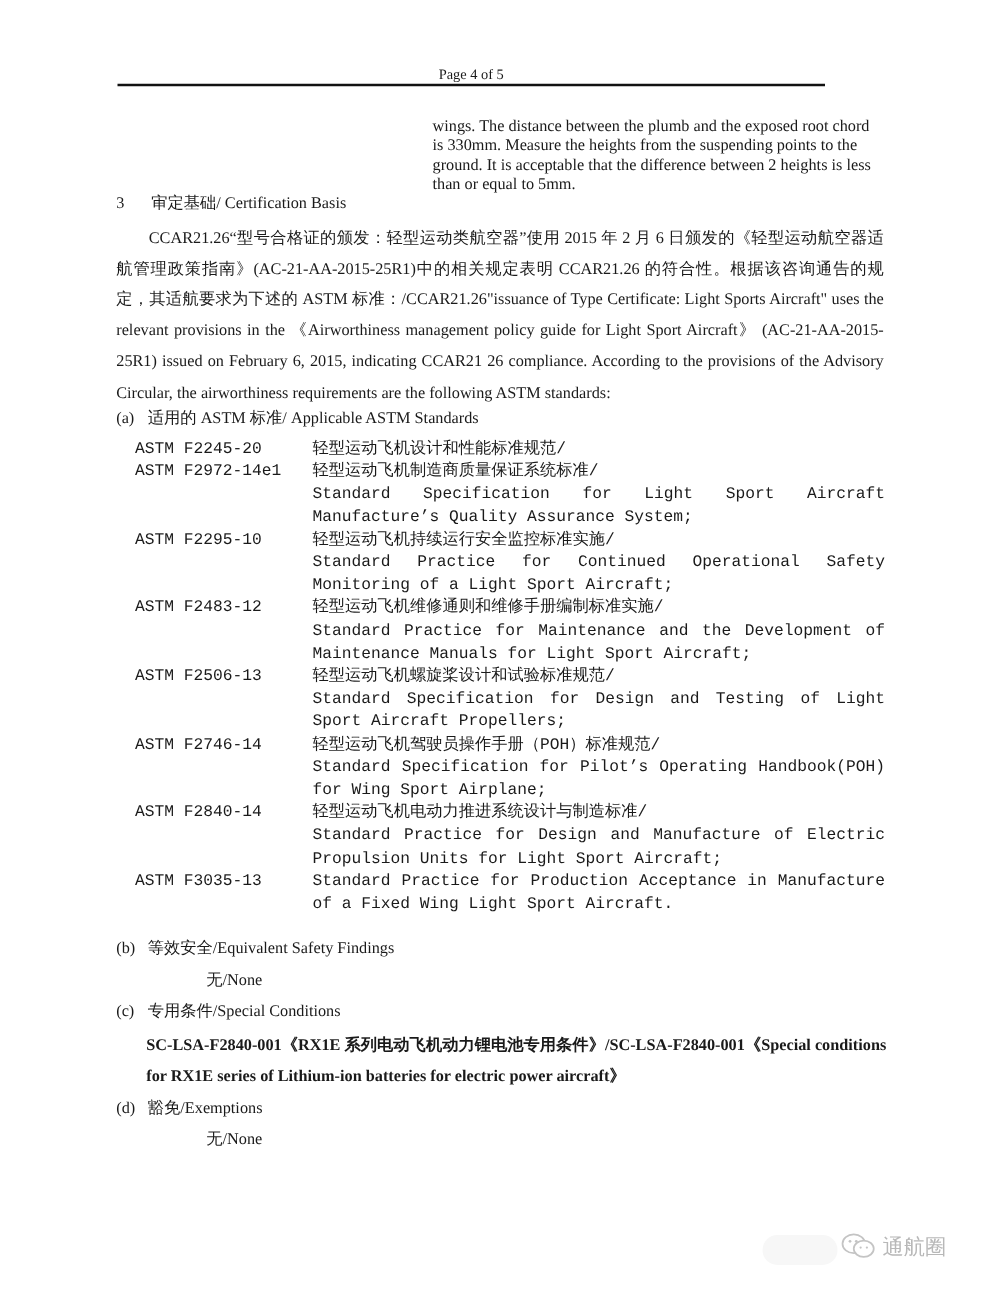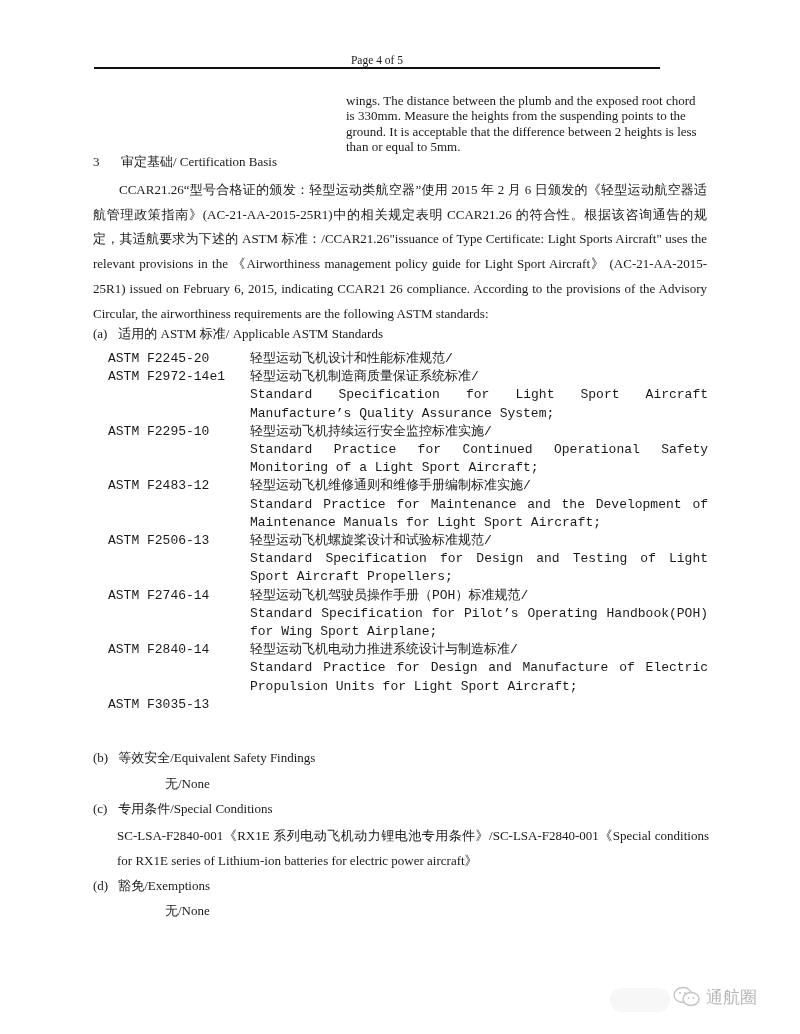--- a/index.html
+++ b/index.html
@@ -106,20 +106,21 @@
       margin-left: 48px;
     }
     .sc-para {
       position: absolute;
       left: 117px;
       top: 824px;
       width: 592px;
       font-size: 13px;
       line-height: 24.5px;
       text-align: justify;
+      font-weight: bold;
     }
     .watermark {
       position: absolute;
       left: 672px;
       top: 985px;
       display: flex;
       align-items: center;
       gap: 4px;
       color: #b8b8b8;
       font-family: "DejaVu Sans", sans-serif;
@@ -203,20 +204,21 @@
   <div class="std-row">
     <div class="std-code">ASTM F2840-14</div>
     <div class="std-text">
         <span class="zh">轻型运动飞机电动力推进系统设计与制造标准/</span>
         <span class="en">Standard Practice for Design and Manufacture of Electric Propulsion Units for Light Sport Aircraft;</span>
       </div>
   </div>
   <div class="std-row">
     <div class="std-code">ASTM F3035-13</div>
     <div class="std-text">
+        <span class="en">Standard Practice for Production Acceptance in Manufacture of a Fixed Wing Light Sport Aircraft.</span>
       </div>
   </div>
 </div>
 
 <div class="sub-heading" style="top:750px;">
   <span class="lbl">(b)</span>&nbsp;<span>等效安全/Equivalent Safety Findings</span>
 </div>
 <div class="indent-line" style="top:776px;">无/None</div>
 
 <div class="sub-heading" style="top:801px;">

